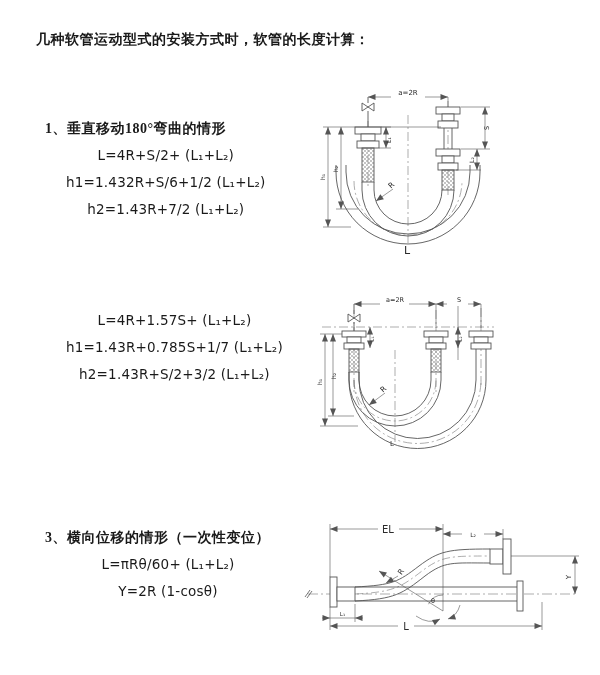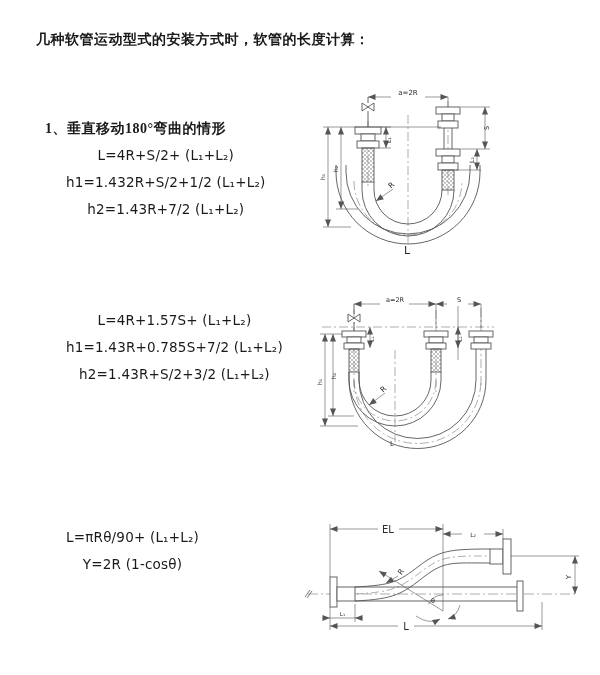--- a/index.html
+++ b/index.html
@@ -17,32 +17,33 @@
 </head>
 <body>
 
 <div class="page">
 
   <div class="title">几种软管运动型式的安装方式时，软管的长度计算：</div>
 
   <div class="sec" style="top:106px">
     <div class="h">1、垂直移动180°弯曲的情形</div>
     <div class="f">L=4R+S/2+ (L₁+L₂)</div>
-    <div class="f">h1=1.432R+S/2+1/2 (L₁+L₂)</div>
+    <div class="f">h1=1.432R+S/6+1/2 (L₁+L₂)</div>
     <div class="f">h2=1.43R+7/2 (L₁+L₂)</div>
   </div>
 
   <div class="sec" style="top:298px">
     <div class="f">L=4R+1.57S+ (L₁+L₂)</div>
-    <div class="f">h1=1.43R+0.785S+7/2 (L₁+L₂)</div>
+    <div class="f">h1=1.43R+0.785S+1/7 (L₁+L₂)</div>
     <div class="f">h2=1.43R+S/2+3/2 (L₁+L₂)</div>
   </div>
 
   <div class="sec" style="top:515px">
-    <div class="f">L=πRθ/90+ (L₁+L₂)</div>
+    <div class="h">3、横向位移的情形（一次性变位）</div>
+    <div class="f">L=πRθ/60+ (L₁+L₂)</div>
     <div class="f">Y=2R (1-cosθ)</div>
   </div>
 
   <svg class="diag" style="left:303px;top:68px" width="290" height="185" viewBox="0 0 290 185">
     <defs>
       <marker id="ar1" markerWidth="9" markerHeight="8" refX="8" refY="4" orient="auto-start-reverse" markerUnits="userSpaceOnUse">
         <path d="M0.5,1 L8,4 L0.5,7 Z" fill="#555"></path>
       </marker>
       <pattern id="ht1" width="4" height="4" patternUnits="userSpaceOnUse">
         <path d="M0,0 L4,4 M4,0 L0,4" stroke="#8a8a8a" stroke-width="0.5"></path>

